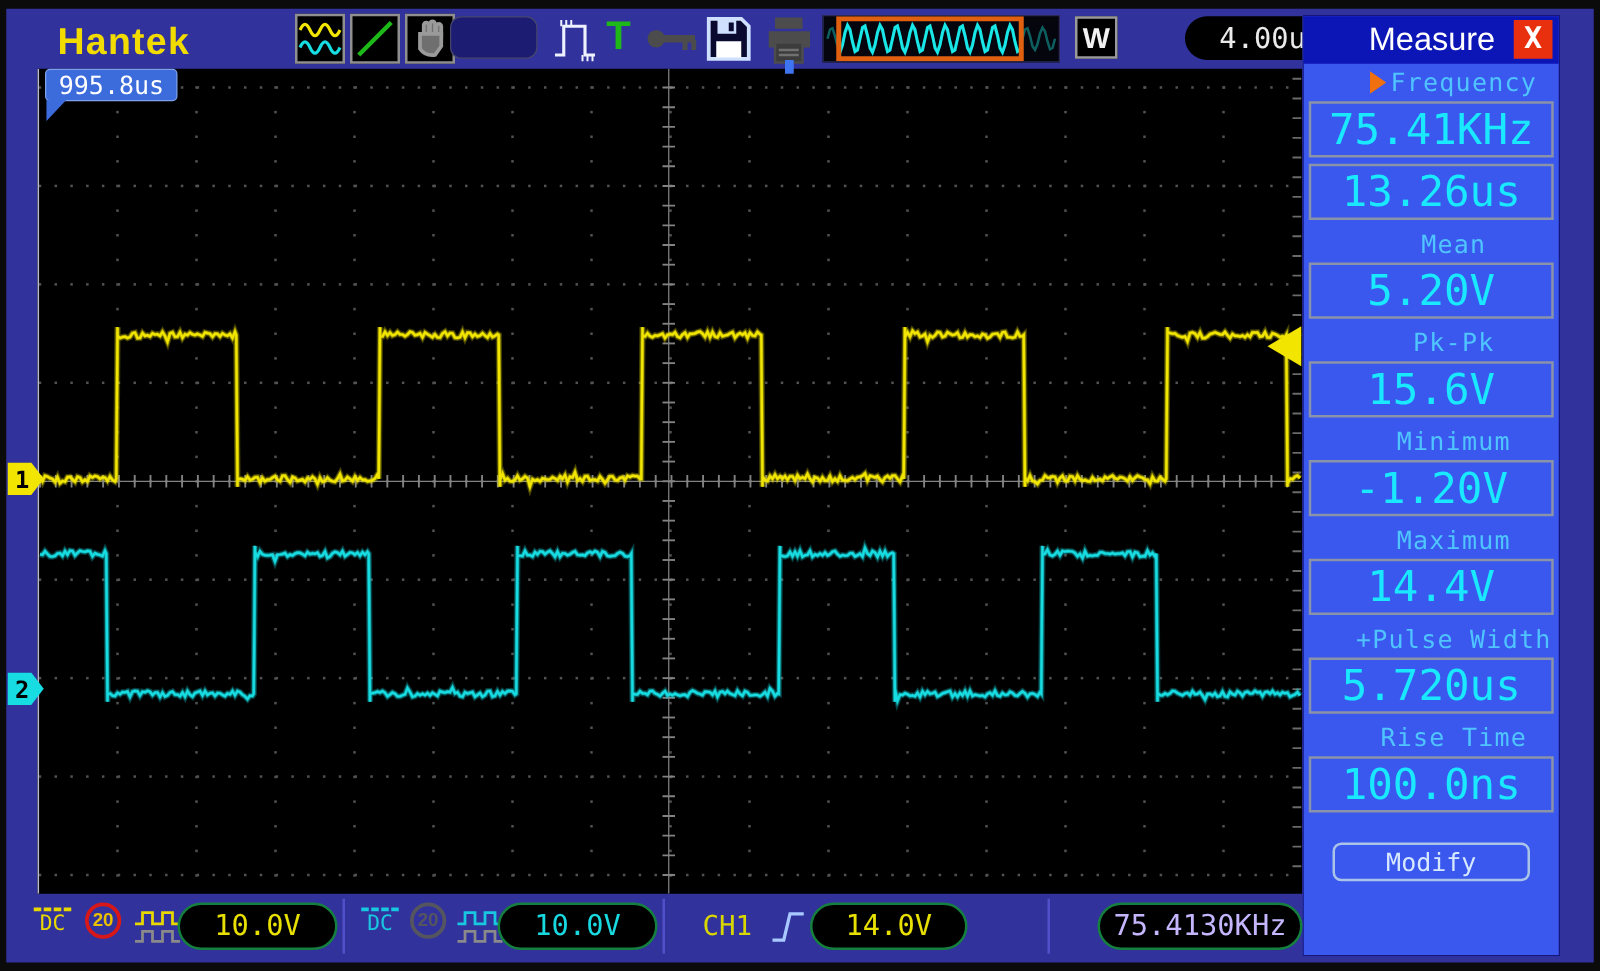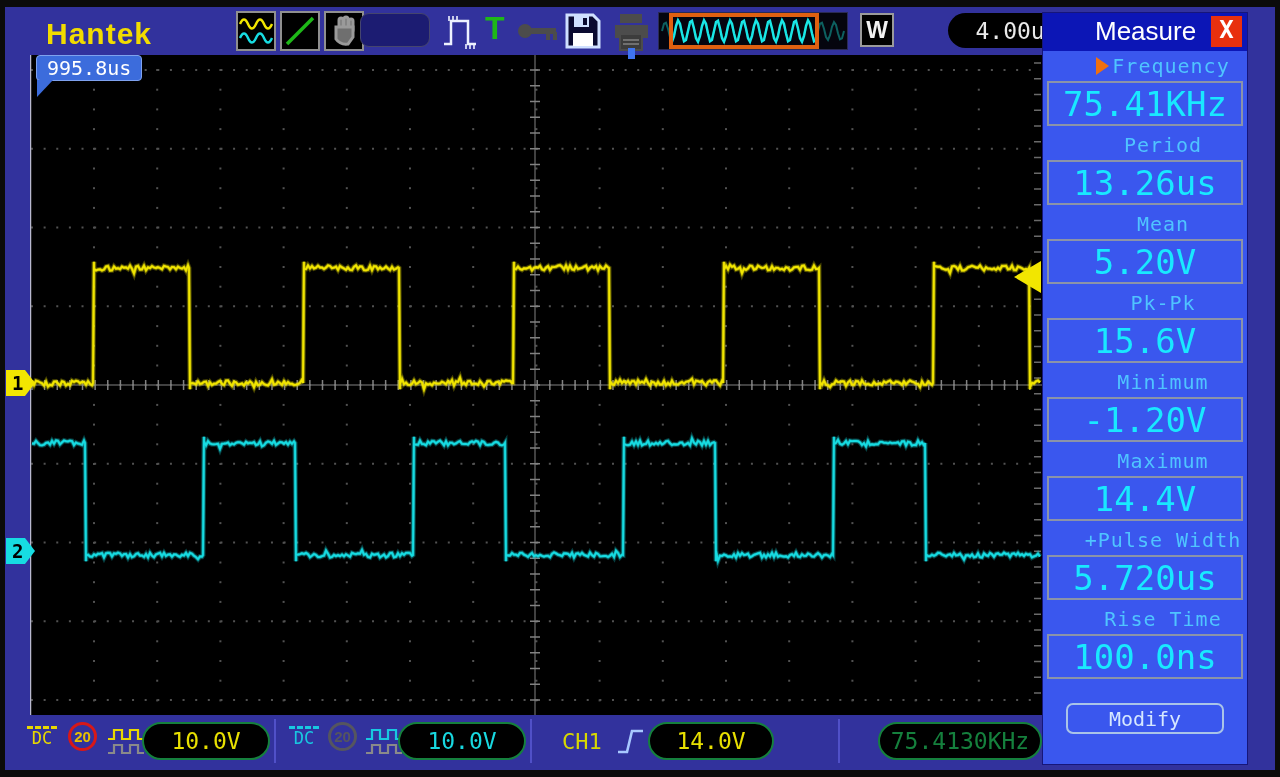--- a/index.html
+++ b/index.html
@@ -1542,21 +1542,20 @@
       <div class="panel-title">Measure</div>
       <div class="close-btn">X</div>
     </div>
 
     <div class="m-label">
       <span class="m-arrow"></span>
       <span class="mono">Frequency</span>
     </div>
     <div class="m-value mono">75.41KHz</div>
 
-    <div class="m-label mono">Period</div>
     <div class="m-value mono">13.26us</div>
 
     <div class="m-label mono">Mean</div>
     <div class="m-value mono">5.20V</div>
 
     <div class="m-label mono">Pk-Pk</div>
     <div class="m-value mono">15.6V</div>
 
     <div class="m-label mono">Minimum</div>
     <div class="m-value mono">-1.20V</div>
@@ -1607,15 +1606,15 @@
     <div class="trig-src mono" style="left:554px">CH1</div>
     <div class="bb-item" style="left:608px; top:10px">
       <svg width="30" height="32">
         <polyline points="2,27 11,27 16,6 27,6" stroke="#a8c8ff" stroke-width="2.6" fill="none"></polyline>
       </svg>
     </div>
     <div class="bb-item bb-pill mono" style="left:640px; width:126px; color:#e8e000">14.0V</div>
 
     <div class="bb-sep" style="left:830px"></div>
 
-    <div class="bb-item bb-pill mono" style="left:870px; width:164px; color:#15803d">75.4130KHz</div>
+    <div class="bb-item bb-pill mono" style="left:870px; width:164px; color:#c4b5fd">75.4130KHz</div>
   </div>
 </div>
 
 </body></html>

